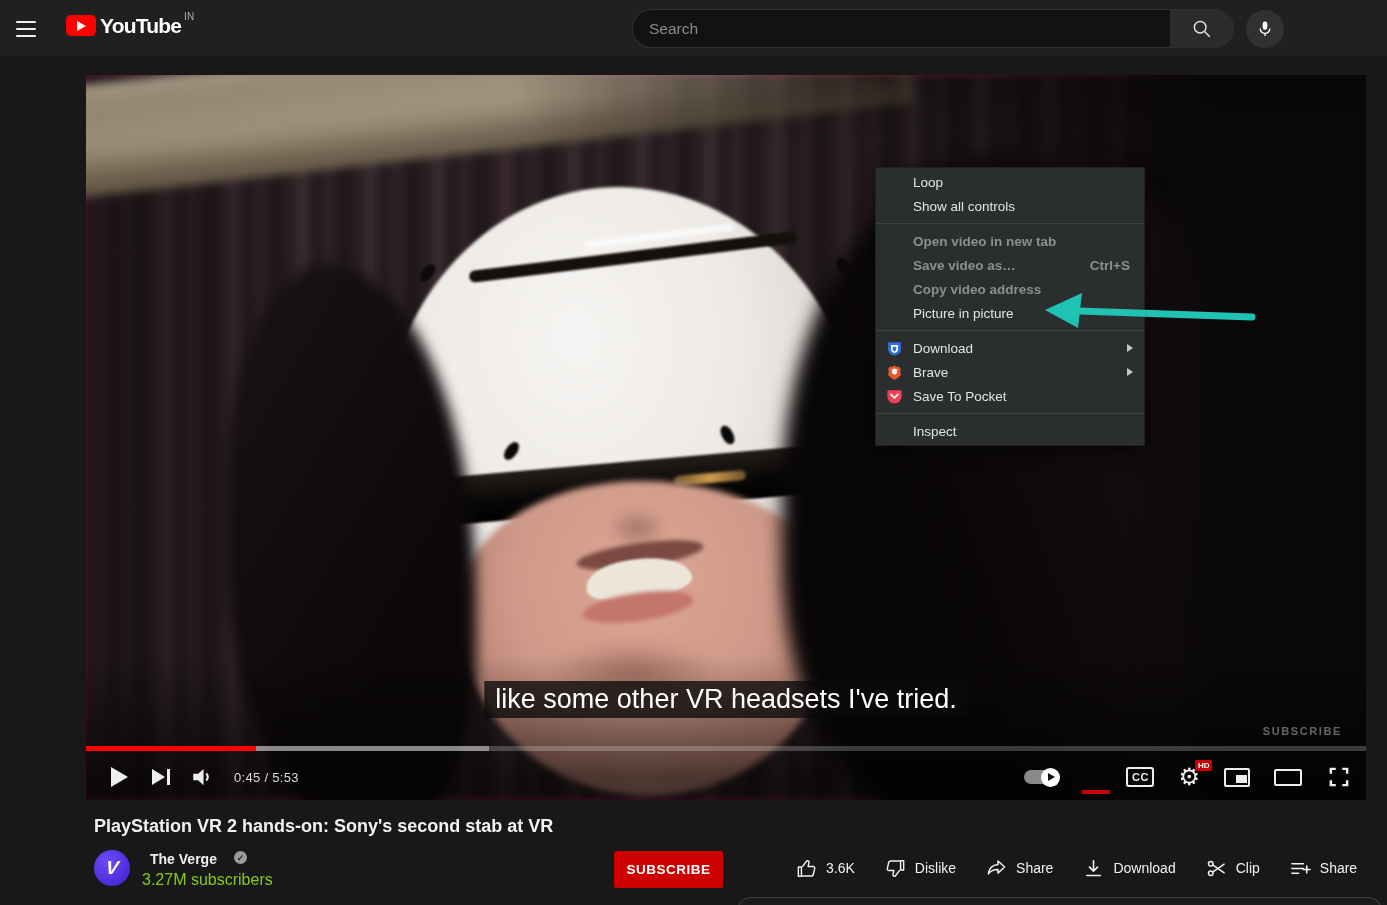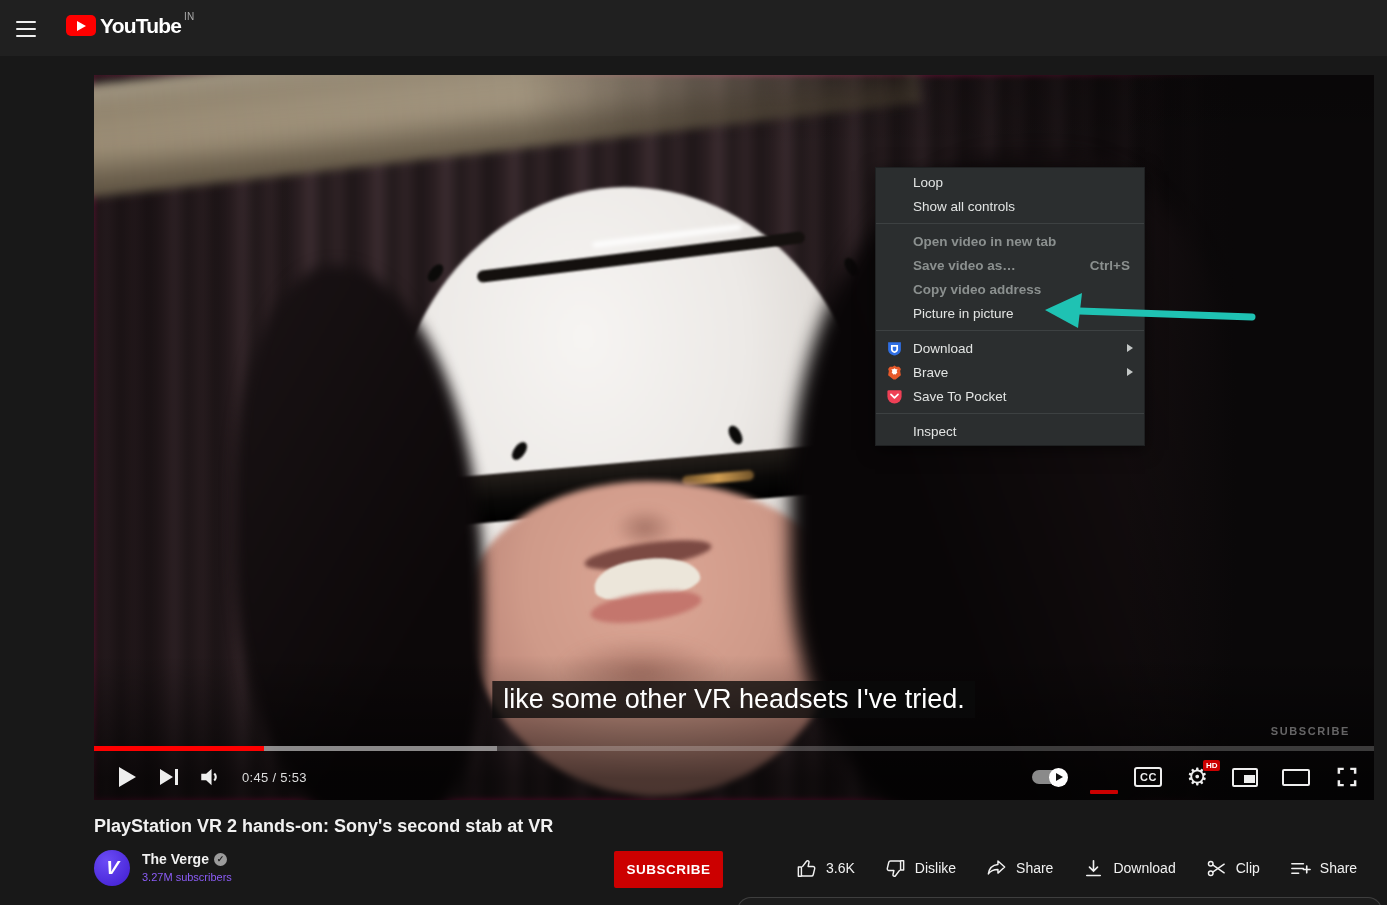--- a/index.html
+++ b/index.html
@@ -15,21 +15,21 @@
   .logo-play::after { content:""; position:absolute; left:11px; top:5.5px; border-left:9px solid #fff; border-top:5px solid transparent; border-bottom:5px solid transparent; }
   .logo-text { color:#fff; font-size:21px; font-weight:700; letter-spacing:-0.8px; margin-left:4px; line-height:21px; }
   .logo-region { color:#aaa; font-size:10px; margin-left:3px; line-height:10px; position:relative; top:-3px; }
   .search-wrap { position:absolute; left:632px; top:9px; height:39px; display:flex; align-items:center; }
   .search-input { width:538px; height:39px; background:#121212; border:1px solid #2f2f2f; border-right:none; border-radius:20px 0 0 20px; color:#eee; font-size:15.5px; padding:0 6px 0 16px; outline:none; font-family:"Liberation Sans",sans-serif; }
   .search-input::placeholder { color:#8b8b8b; }
   .search-btn { width:64px; height:39px; background:#2b2b2b; border:1px solid #2f2f2f; border-radius:0 20px 20px 0; display:flex; align-items:center; justify-content:center; cursor:pointer; }
   .mic-btn { width:38px; height:38px; border-radius:50%; background:rgba(255,255,255,0.08); margin-left:12px; display:flex; align-items:center; justify-content:center; cursor:pointer; }
 
   
-  .video { position:absolute; left:94px; top:75px; width:1280px; height:725px; background:#be185d; overflow:hidden; }
+  .video { position:absolute; left:86px; top:75px; width:1280px; height:725px; background:#be185d; overflow:hidden; }
   .curtains { position:absolute; inset:0;
     background:repeating-linear-gradient(90deg,#2a1e21 0px,#3a2b2f 12px,#231a1c 26px,#2f2225 40px,#1e1618 54px,#2a1e21 68px); filter:blur(3px); }
   .curtain-shade { position:absolute; inset:0;
     background:linear-gradient(90deg,rgba(15,9,11,.55) 0%,rgba(0,0,0,0) 16%,rgba(0,0,0,0) 52%,rgba(6,4,5,.7) 80%,rgba(3,2,2,.95) 100%); }
   .beige-band { position:absolute; left:-60px; top:16px; width:880px; height:112px;
     background:linear-gradient(90deg,#9a8c74 0%,#b7a88f 55%,rgba(150,135,110,0) 97%);
     box-shadow:inset 0 -28px 30px rgba(70,60,45,.7), inset 0 14px 18px rgba(230,220,200,.35);
     transform:rotate(-6.5deg); transform-origin:left top; filter:blur(5px); }
   .dome { position:absolute; left:295px; top:112px; width:480px; height:490px;
     border-radius:50% 50% 48% 52% / 55% 55% 45% 45%;
@@ -91,24 +91,24 @@
   .ctx-arrow { position:absolute; right:11px; top:8px; border-left:6px solid #c3c7c6; border-top:4px solid transparent; border-bottom:4px solid transparent; }
   .ctx-icon { position:absolute; left:10px; top:3.5px; width:17px; height:17px; }
 
   
   .callout { position:absolute; left:0; top:0; width:1387px; height:905px; pointer-events:none; z-index:60; }
 
   
   .vid-title { position:absolute; left:94px; top:816px; color:#f1f1f1; font-size:18px; font-weight:600; }
   .avatar { position:absolute; left:94px; top:850px; width:36px; height:36px; border-radius:50%; background:radial-gradient(circle at 35% 30%, #6b4cf6, #4a28d9 75%); display:flex; align-items:center; justify-content:center; cursor:pointer; }
   .avatar span { color:#fff; font-weight:700; font-size:19px; font-style:italic; transform:skewX(-6deg); }
-  .ch-name-row { position:absolute; left:142px; top:851px; display:flex; align-items:center; gap:5px; }
+  .ch-name-row { position:absolute; left:150px; top:851px; display:flex; align-items:flex-start; gap:17px; }
   .ch-name { color:#f1f1f1; font-size:14px; font-weight:700; }
   .verified { width:13px; height:13px; border-radius:50%; background:#9b9b9b; color:#202020; font-size:9px; font-weight:700; display:flex; align-items:center; justify-content:center; }
-  .ch-subs { position:absolute; left:142px; top:871px; color:#8b5cf6; font-size:11px; }
+  .ch-subs { position:absolute; left:142px; top:871px; color:#84cc16; font-size:16px; }
   .subscribe-btn { position:absolute; left:614px; top:851px; width:109px; height:37px; background:#cc0000; color:#fff; border:none; border-radius:2px; font-size:13.5px; font-weight:700; letter-spacing:.5px; cursor:pointer; font-family:"Liberation Sans",sans-serif; }
   .actions { position:absolute; left:795px; top:848px; height:40px; display:flex; align-items:center; gap:29px; }
   .action { display:flex; align-items:center; gap:8px; color:#f1f1f1; font-size:14px; font-weight:500; cursor:pointer; white-space:nowrap; }
   .more-dots { color:#f1f1f1; font-size:21px; cursor:pointer; letter-spacing:1px; }
   .panel-edge { position:absolute; left:737px; top:897px; width:645px; height:20px; border:1.5px solid rgba(255,255,255,.15); border-bottom:none; border-radius:14px 14px 0 0; background:rgba(255,255,255,.02); }
 
   svg { display:block; }
 </style>
 </head>
 <body>
@@ -118,20 +118,36 @@
   <div class="header">
     <div class="hamburger">
         <span></span>
         <span></span>
         <span></span>
       </div>
     <div class="logo-wrap">
       <div class="logo-play"></div>
       <div class="logo-text">YouTube</div>
       <div class="logo-region">IN</div>
+    </div>
+    <div class="search-wrap">
+      <input class="search-input" placeholder="Search" style="">
+      <div class="search-btn">
+        <svg width="22" height="22" viewBox="0 0 24 24">
+          <circle cx="10" cy="10" r="6.3" fill="none" stroke="#e0e0e0" stroke-width="1.6"></circle>
+          <line x1="14.8" y1="14.8" x2="20.5" y2="20.5" stroke="#e0e0e0" stroke-width="1.6"></line>
+        </svg>
+      </div>
+      <div class="mic-btn">
+        <svg width="20" height="20" viewBox="0 0 24 24">
+          <rect x="9.2" y="3" width="5.6" height="10" rx="2.8" fill="#fff"></rect>
+          <path d="M6.2 11.5a5.8 5.8 0 0011.6 0" fill="none" stroke="#fff" stroke-width="1.6"></path>
+          <line x1="12" y1="17.3" x2="12" y2="20.5" stroke="#fff" stroke-width="1.6"></line>
+        </svg>
+      </div>
     </div>
   </div>
 
   <div class="video">
     <div class="curtains"></div>
     <div class="curtain-shade"></div>
     <div class="beige-band"></div>
     <div class="dome"></div>
     <div class="slit"></div>
     <div class="slit-glint"></div>

